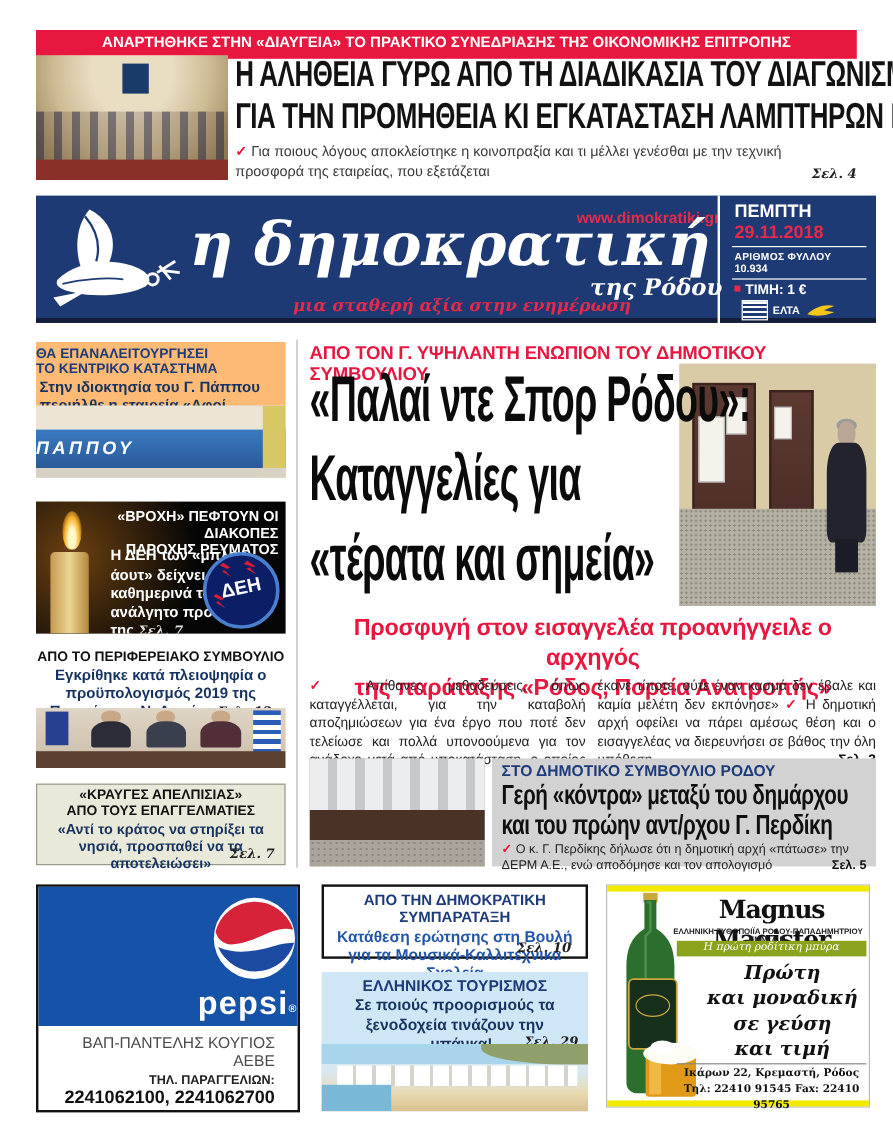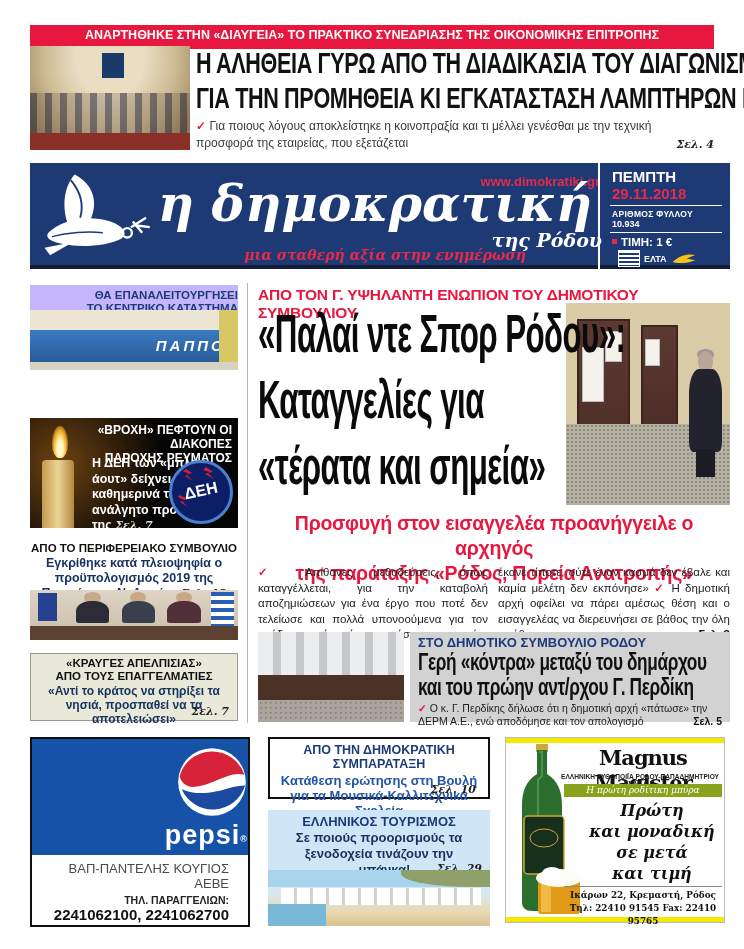--- a/index.html
+++ b/index.html
@@ -48,21 +48,21 @@
   .mh-price{margin:2px 0 0 12px;font-size:11.5px;font-weight:bold;}
   .mh-dot{display:inline-block;width:5px;height:5px;background:#e8294a;margin-right:4px;vertical-align:2px;}
   .mh-elta{position:absolute;left:18px;bottom:4px;display:flex;align-items:center;gap:4px;}
   .mh-elta-box{width:20px;height:15px;background:repeating-linear-gradient(180deg,#fff 0 2px,#1e3a74 2px 4px);
                border:1px solid #fff;}
   .mh-elta-label{font-size:9px;font-weight:bold;color:#fff;}
 
   
   .lcol{left:30px;width:208px;}
   .vdivider{left:247px;top:283px;width:1px;height:440px;background:#b5b5b5;}
-  .box-pappou{top:285px;height:85px;background:#c4b5fd;text-align:right;}
+  .box-pappou{top:285px;height:113px;background:#fdba74;text-align:left;}
   .kick-navy{font-size:11.5px;font-weight:bold;color:#1d3b7a;line-height:13px;}
   .txt-navy{font-size:12.5px;font-weight:bold;color:#16325e;line-height:15px;padding:1px 3px 0 3px;}
   .photo-pappou{position:absolute;left:0;right:0;bottom:0;height:60px;background:#cfe8f8;overflow:hidden;}
   .pp-bld{position:absolute;left:0;right:0;top:0;height:34%;background:#ece5d4;}
   .pp-sign{position:absolute;left:0;right:0;top:34%;height:52%;background:linear-gradient(#3a7ac0,#2a5a9a);
            color:#fff;font-style:italic;font-weight:bold;font-size:15px;line-height:31px;letter-spacing:3px;}
   .pp-yl{position:absolute;right:0;top:0;width:9%;height:100%;background:#d8c865;}
   .pp-base{position:absolute;left:0;right:0;bottom:0;height:14%;background:#d8d2c4;}
 
   .box-dei{top:418px;height:110px;background:
@@ -383,21 +383,21 @@
       <rect x="33" y="142" width="10" height="28" fill="#f2c050" opacity=".8"></rect>
       <ellipse cx="51" cy="136" rx="23" ry="9" fill="#fdfdf5"></ellipse>
       <ellipse cx="44" cy="131" rx="10" ry="6" fill="#fff"></ellipse>
     </svg>
     <div class="mg-title">Magnus Magister</div>
     <div class="mg-sub">ΕΛΛΗΝΙΚΗ ΖΥΘΟΠΟΙΪΑ ΡΟΔΟΥ-ΠΑΠΑΔΗΜΗΤΡΙΟΥ ΕΜΜ. Α.Ε.</div>
     <div class="mg-banner">Η πρώτη ροδίτικη μπύρα</div>
     <div class="mg-slogan">
       <span>Πρώτη</span><br>
       <span>και μοναδική</span><br>
-      <span>σε μετά</span><br>
+      <span>σε γεύση</span><br>
       <span>και τιμή</span>
     </div>
     <div class="mg-addr">
       <span>Ικάρων 22, Κρεμαστή, Ρόδος</span><br>
       <span>Τηλ: 22410 91545   Fax: 22410 95765</span>
     </div>
   </div>
 
 </div>
 

